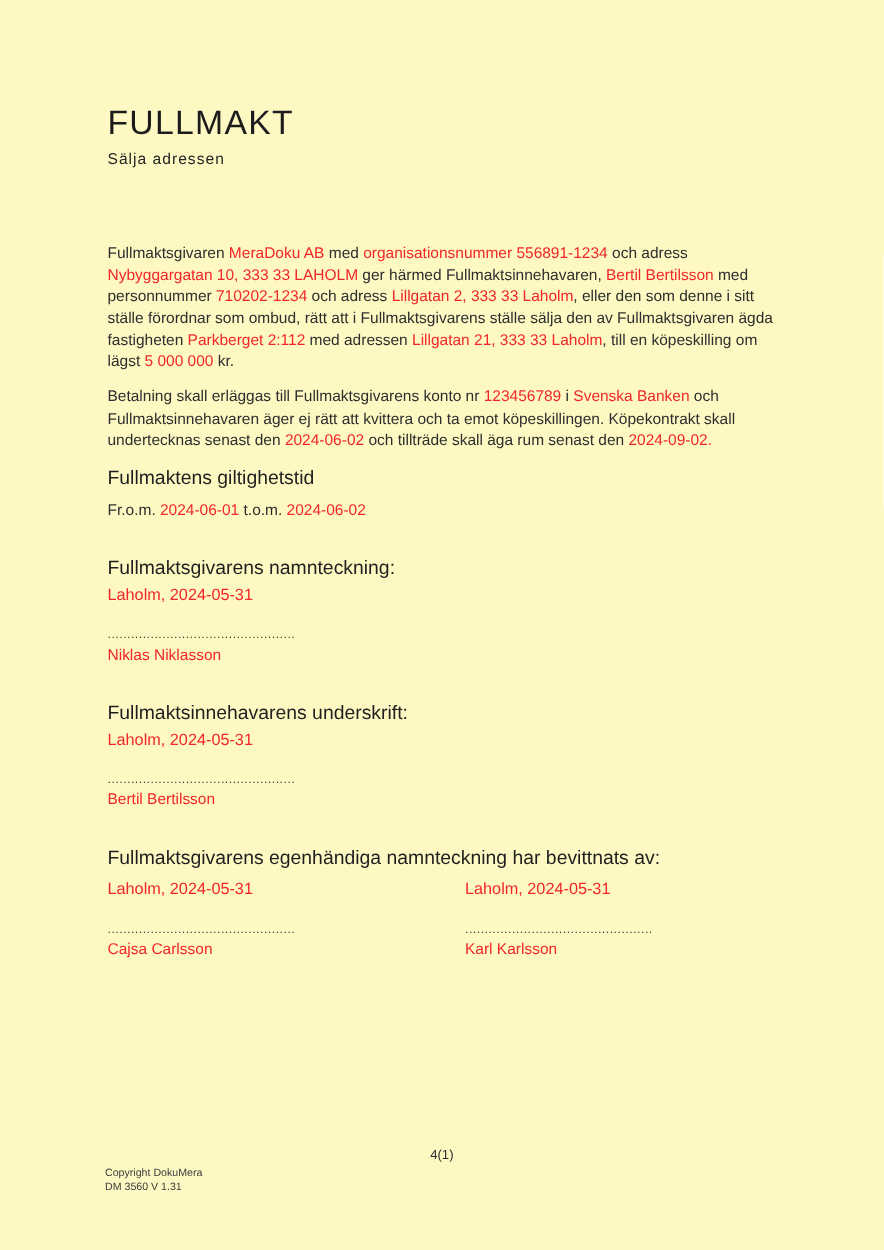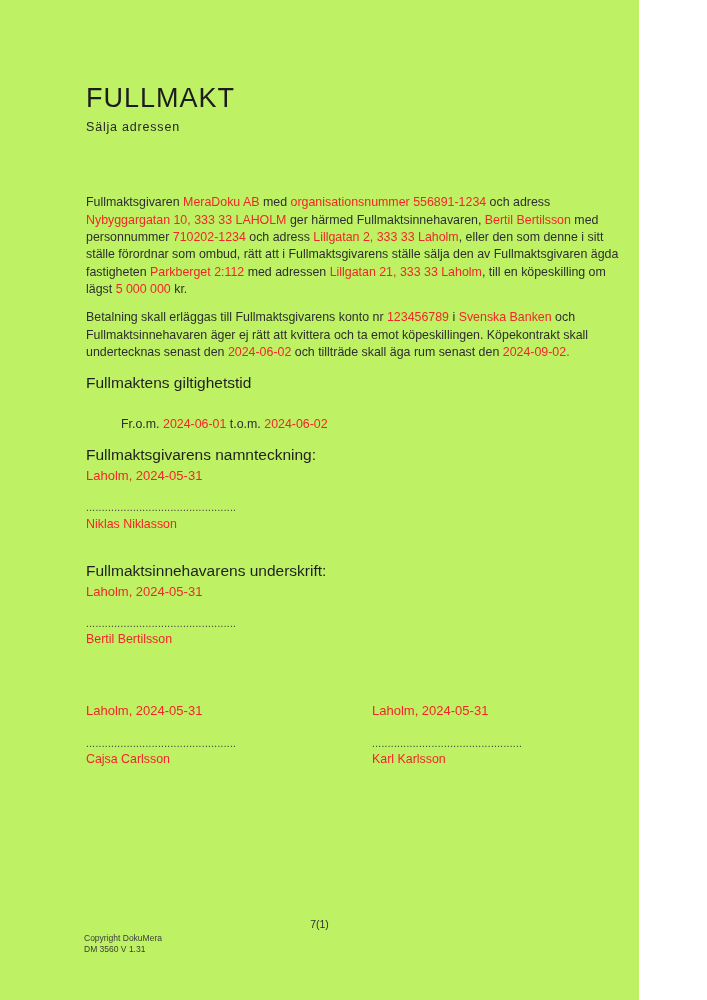--- a/index.html
+++ b/index.html
@@ -2,23 +2,23 @@
 <html lang="sv" style="--accent-red: #f2262a;"><head>
 <meta charset="utf-8">
 <style>
   html, body {
     margin: 0;
     padding: 0;
     background: #ffffff;
   }
   .page {
     position: relative;
-    width: 639px;
+    width: 707px;
     height: 1000px;
-    background: #bef264;
+    background: #fef9c3;
     font-family: "Liberation Sans", "DejaVu Sans", sans-serif;
     color: #2e2e2e;
     overflow: hidden;
   }
   .abs { position: absolute; }
 
   .doc-title {
     top: 84px; left: 86px;
     font-size: 27px;
     font-weight: 400;
@@ -53,21 +53,21 @@
   .h-grantor  { top: 446px; }
   .h-holder   { top: 562px; }
   .h-witness  { top: 678px; width: 560px; }
 
   .inline-line {
     left: 86px;
     font-size: 12.4px;
     line-height: 17.3px;
     color: #2e2e2e;
   }
-  .validity-line { top: 416px; margin-left: 35px; }
+  .validity-line { top: 400px; }
 
   .place-date {
     font-size: 13px;
     color: var(--accent-red, #f2262a);
   }
   .pd-grantor { top: 468px; left: 86px; }
   .pd-holder  { top: 584px; left: 86px; }
 
   .sig-dots {
     font-size: 10px;
@@ -130,33 +130,34 @@
   <div class="abs section-heading h-grantor">Fullmaktsgivarens namnteckning:</div>
   <div class="abs place-date pd-grantor">Laholm, 2024-05-31</div>
   <div class="abs sig-dots dots-grantor">................................................</div>
   <div class="abs sig-name name-grantor">Niklas Niklasson</div>
 
   <div class="abs section-heading h-holder">Fullmaktsinnehavarens underskrift:</div>
   <div class="abs place-date pd-holder">Laholm, 2024-05-31</div>
   <div class="abs sig-dots dots-holder">................................................</div>
   <div class="abs sig-name name-holder">Bertil Bertilsson</div>
 
+  <div class="abs section-heading h-witness">Fullmaktsgivarens egenhändiga namnteckning har bevittnats av:</div>
 
   <div class="abs witness-row">
     <div class="witness-col left">
       <div class="w-place place-date">Laholm, 2024-05-31</div>
       <div class="w-dots sig-dots">................................................</div>
       <div class="w-name sig-name">Cajsa Carlsson</div>
     </div>
     <div class="witness-col right">
       <div class="w-place place-date">Laholm, 2024-05-31</div>
       <div class="w-dots sig-dots">................................................</div>
       <div class="w-name sig-name">Karl Karlsson</div>
     </div>
   </div>
 
-  <div class="abs footer-page">7(1)</div>
+  <div class="abs footer-page">4(1)</div>
   <div class="abs footer-copy">
     <div>Copyright DokuMera</div>
     <div>DM 3560 V 1.31</div>
   </div>
 
 </div>
 
 </body></html>

